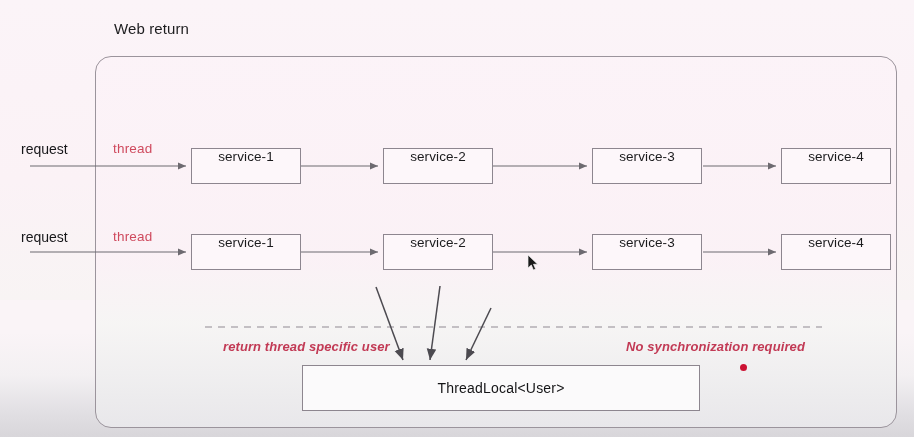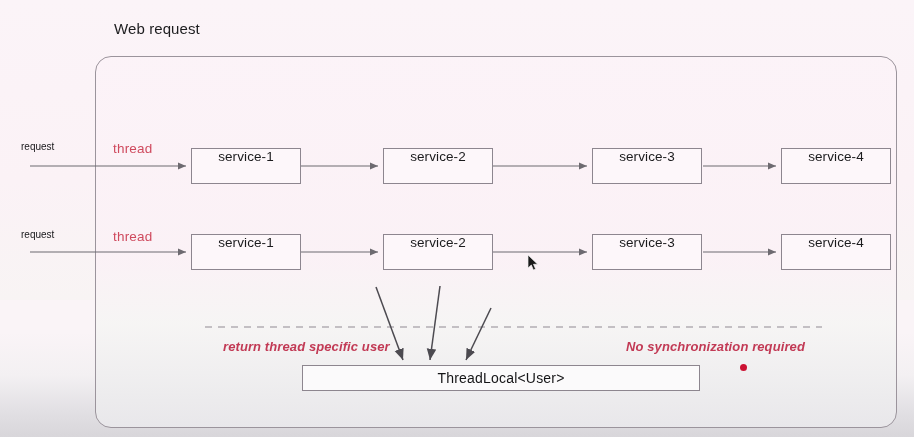--- a/index.html
+++ b/index.html
@@ -64,34 +64,34 @@
     justify-content: center;
     font-size: 13.5px;
     color: #1b1b1d;
     letter-spacing: 0.1px;
   }
   .threadlocal-box {
     position: absolute;
     left: 302px;
     top: 365px;
     width: 398px;
-    height: 26px;
+    height: 46px;
     border: 1.3px solid #8d868f;
     background: #fbfafb;
     box-sizing: border-box;
     display: flex;
     align-items: center;
     justify-content: center;
     font-size: 14px;
     color: #141416;
     letter-spacing: 0.2px;
   }
   .req-label {
     position: absolute;
-    font-size: 10px;
+    font-size: 14px;
     color: #17171a;
   }
   .thread-label {
     position: absolute;
     font-size: 13.5px;
     color: #cf4a5e;
     letter-spacing: 0.2px;
   }
   .note-red {
     position: absolute;
@@ -124,21 +124,21 @@
   }
 </style>
 </head>
 <body>
 
 <div id="stage">
 
   <div class="pink-wash"></div>
 
   <div class="server-box"></div>
-  <div class="server-label">Web request</div>
+  <div class="server-label">Web return</div>
 
   <div class="req-label" style="left:21px; top:141px;">request</div>
   <div class="thread-label" style="left:113px; top:141px;">thread</div>
 
   <div class="svc" style="left:191px; top:148px;">
     <span>service-1</span>
   </div>
   <div class="svc" style="left:383px; top:148px;">
     <span>service-2</span>
   </div>

